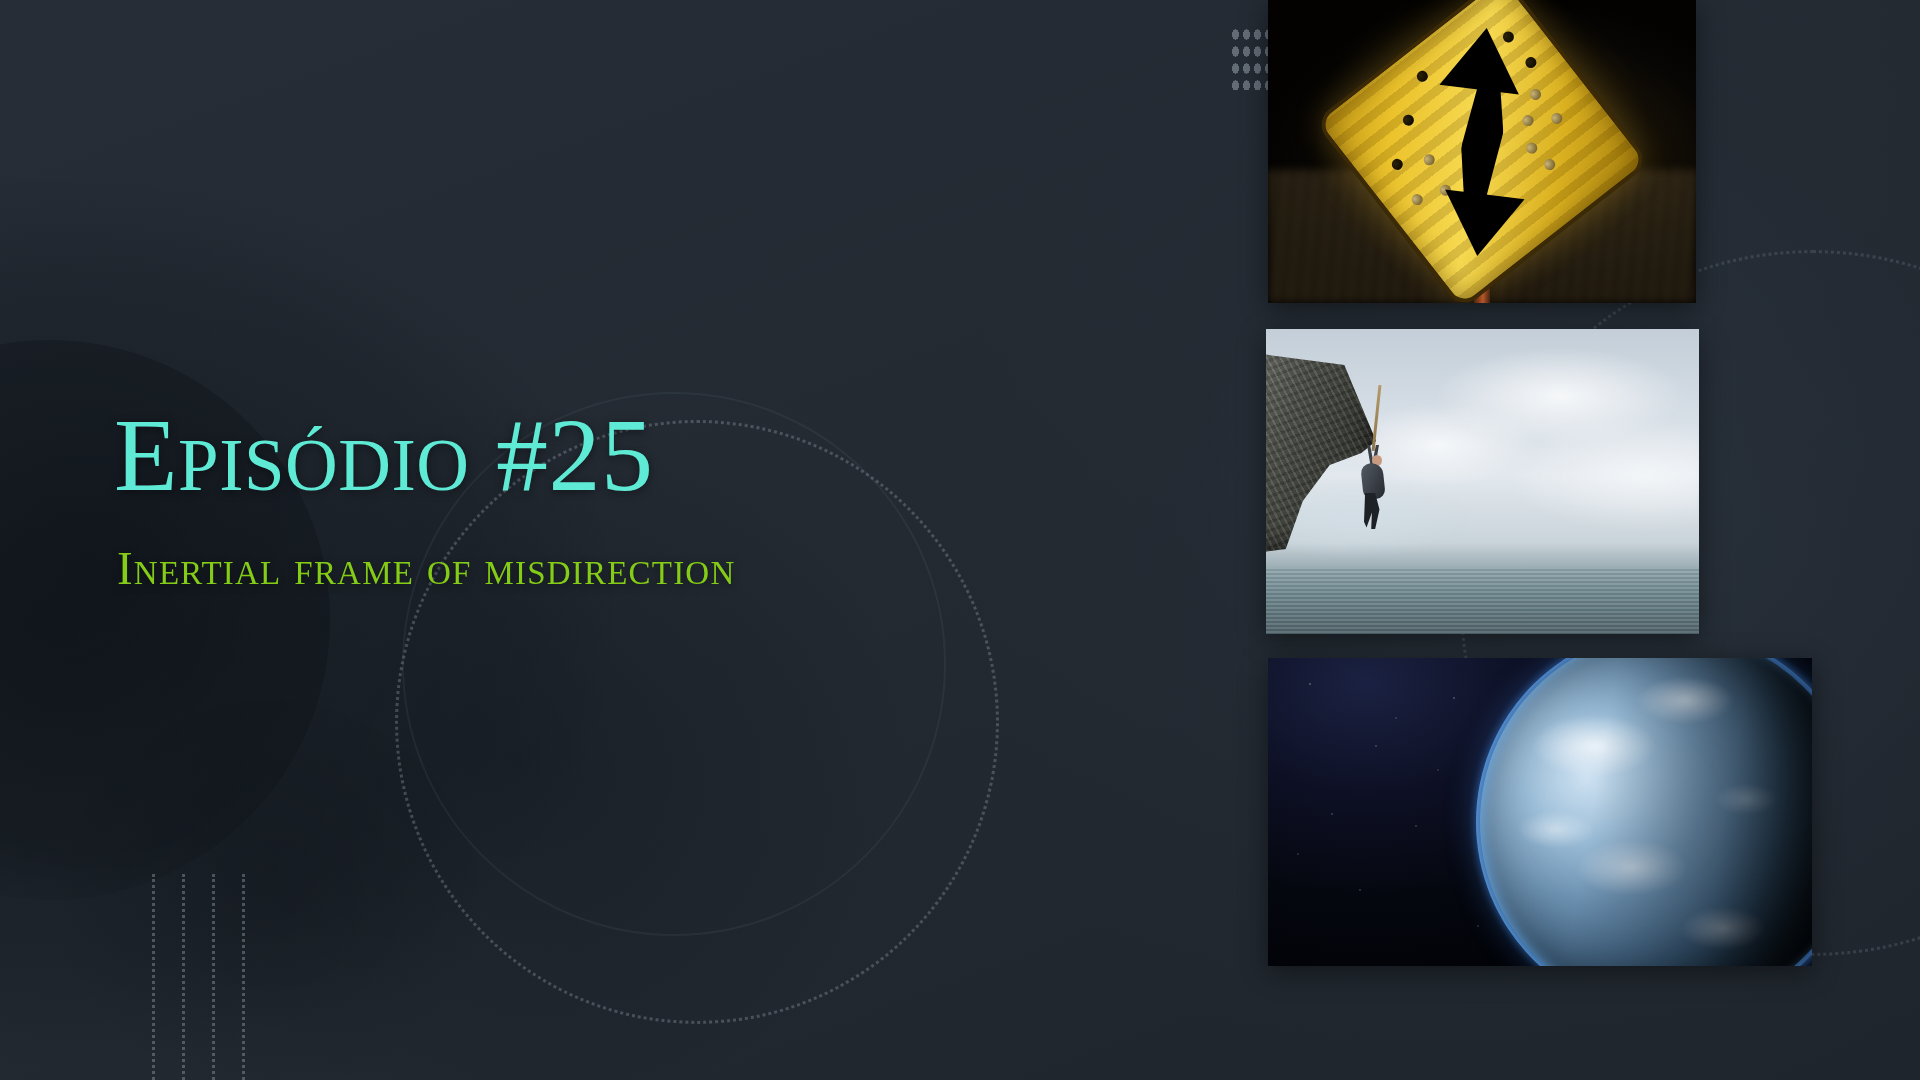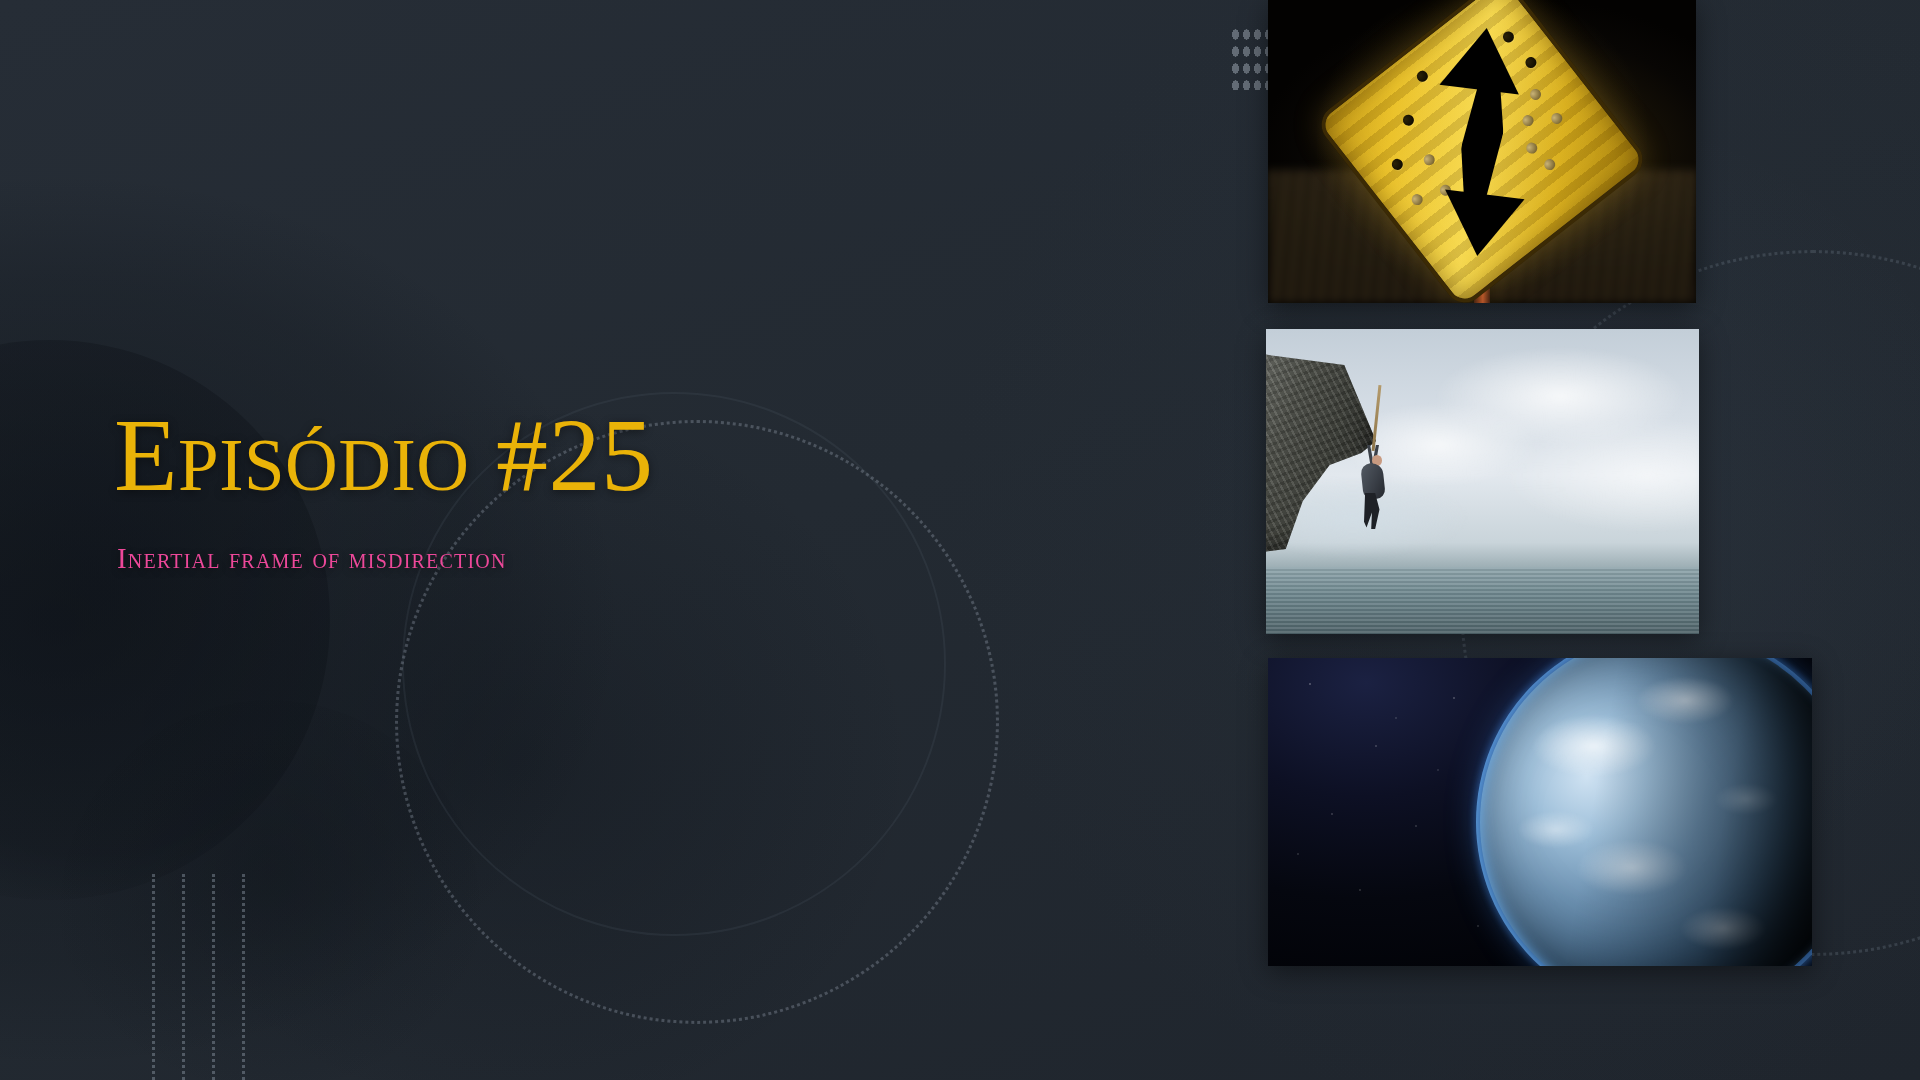--- a/index.html
+++ b/index.html
@@ -91,33 +91,33 @@
 
   
   .text-block {
     position: absolute;
     left: 114px;
     top: 400px;
     width: 980px;
   }
   .slide-title {
     margin: 0;
-    color: #eab308;
+    color: #5eead4;
     font-size: 104px;
     line-height: 1.05;
     font-weight: 400;
     font-variant: small-caps;
     letter-spacing: 0.5px;
     text-shadow: 0 2px 10px rgba(0,0,0,0.45);
     white-space: nowrap;
   }
   .slide-subtitle {
     margin: 34px 0 4px 3px;
-    color: #ec4899;
-    font-size: 29px;
+    color: #84cc16;
+    font-size: 47px;
     line-height: 1.1;
     font-weight: 400;
     font-variant: small-caps;
     letter-spacing: 1.2px;
     text-shadow: 0 2px 8px rgba(0,0,0,0.45);
     white-space: nowrap;
   }
 
   
   .pic {

